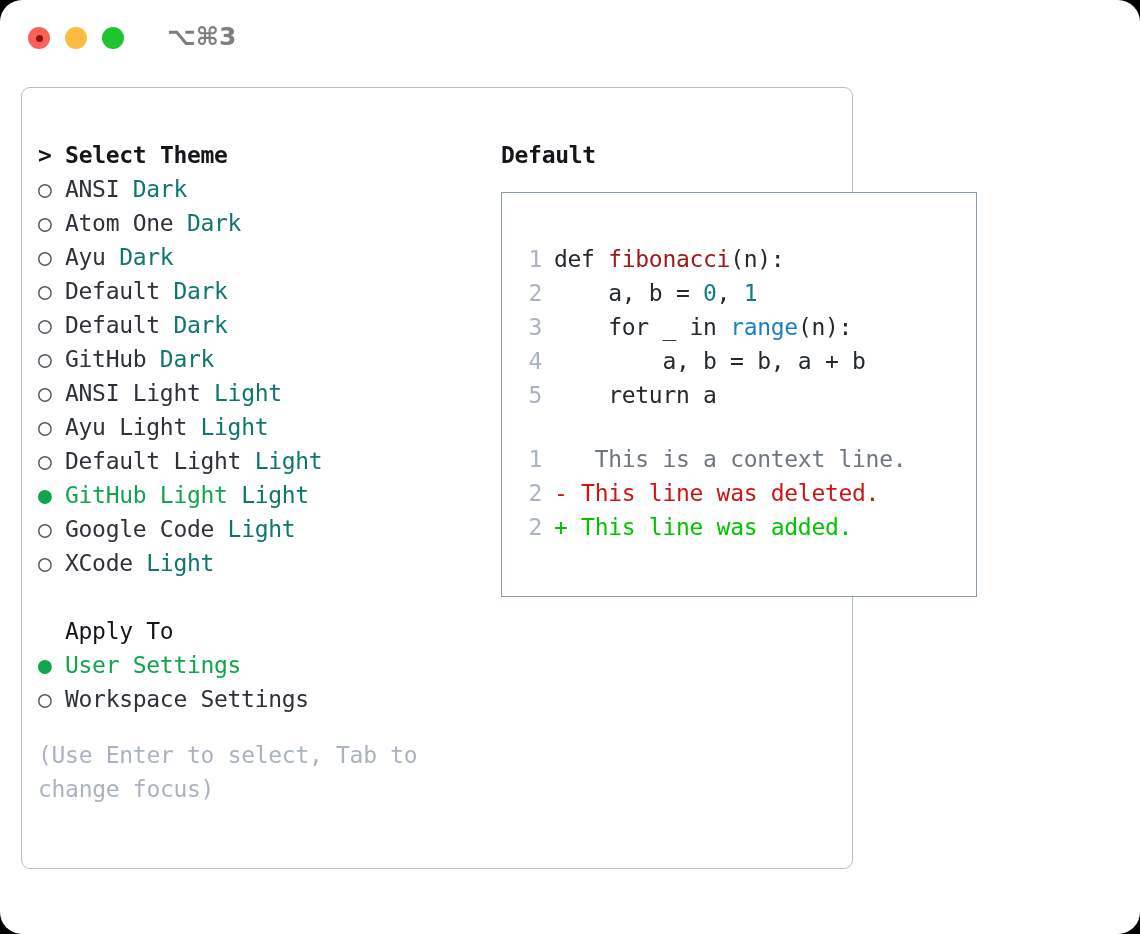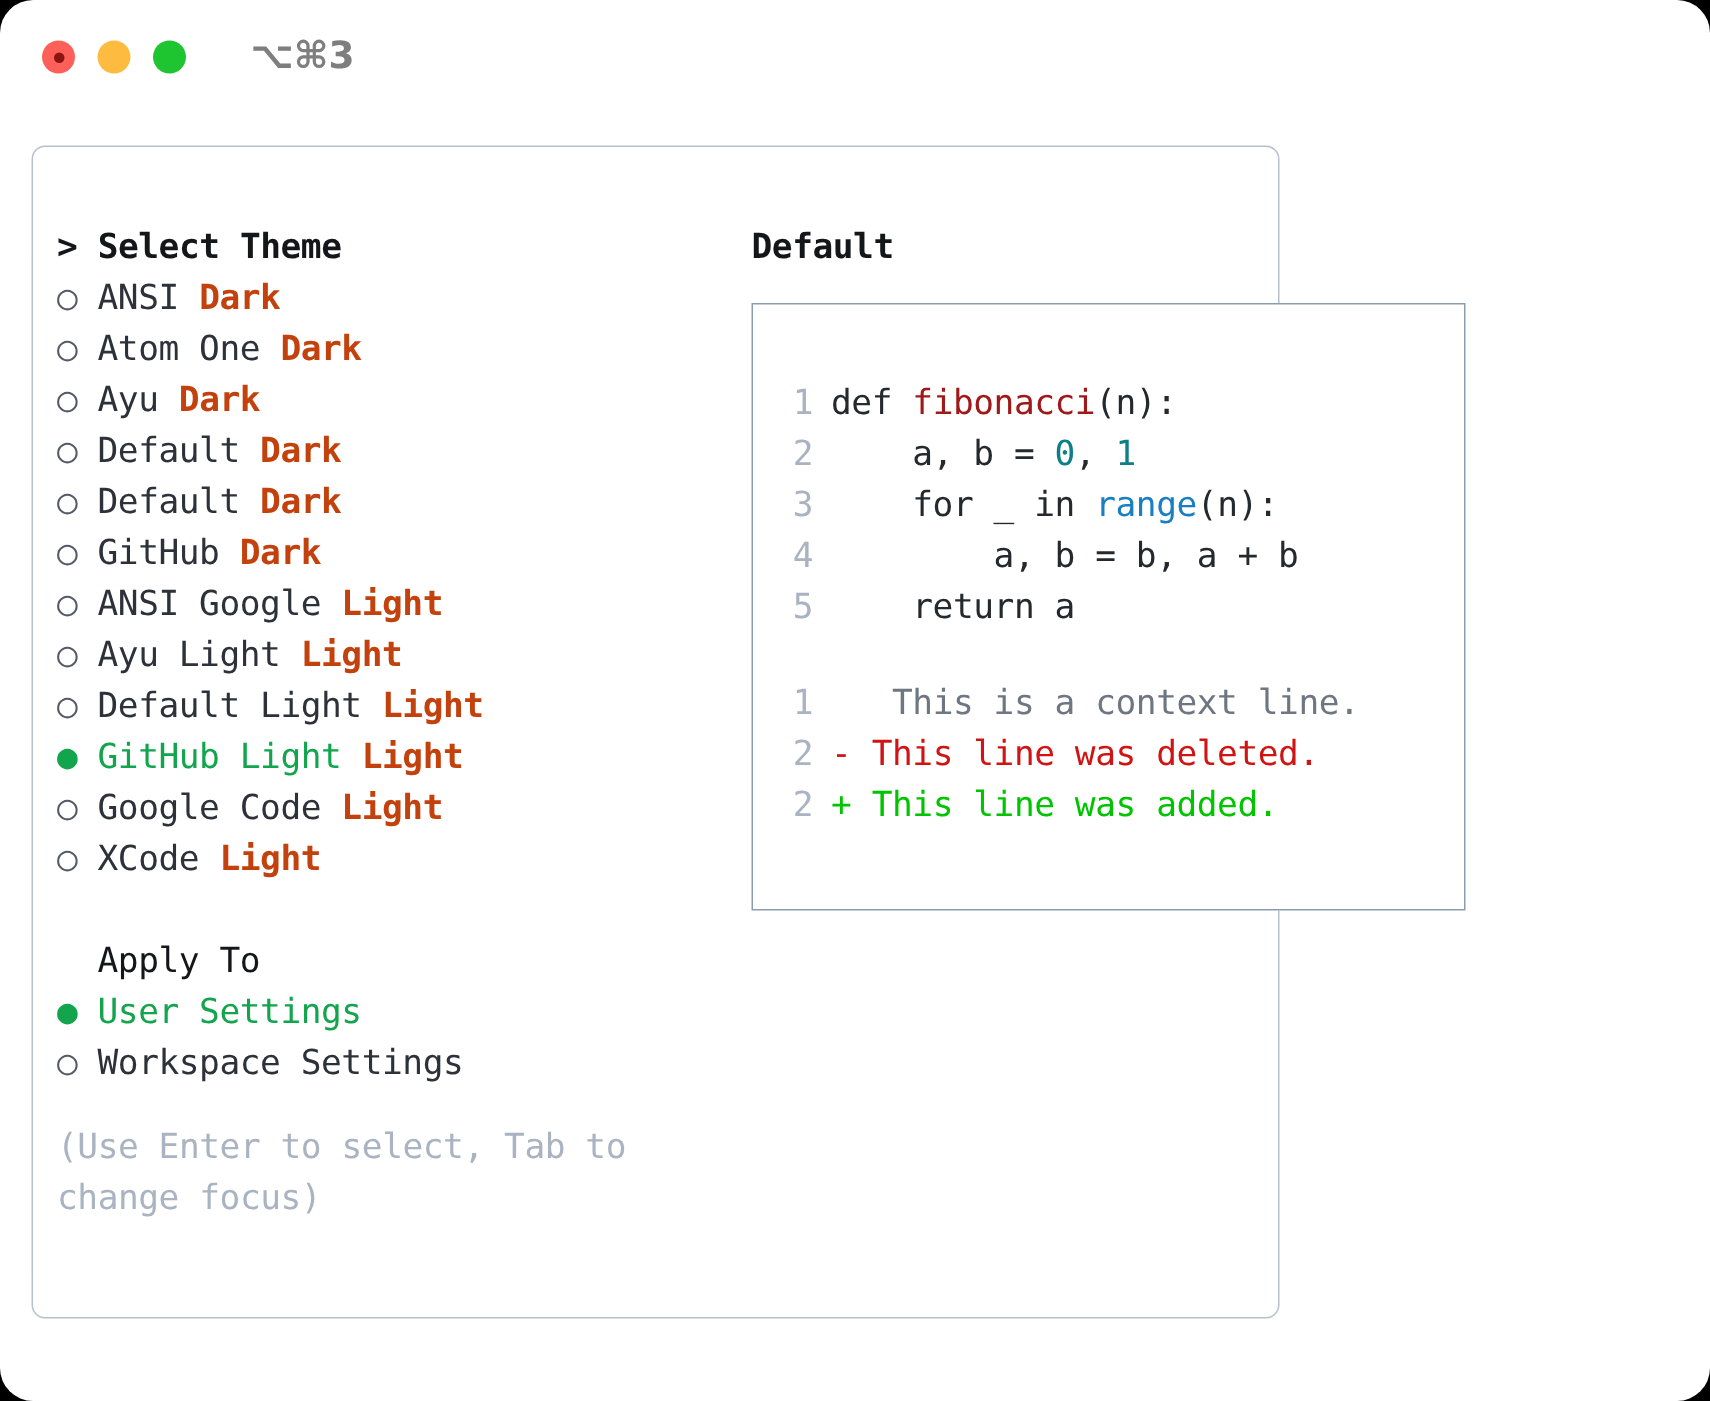--- a/index.html
+++ b/index.html
@@ -68,21 +68,21 @@
     font-weight: bold;
     color: #7e7e7e;
     letter-spacing: 0px;
     font-family: "DejaVu Sans", "Liberation Sans", sans-serif;
   }
 
   
   .panel {
     position: absolute;
     left: 21px;
-    top: 97px;
+    top: 87px;
     width: 832px;
     height: 782px;
     border: 1.6px solid #b6c0cd;
     border-radius: 9px;
     box-sizing: border-box;
     background: #ffffff;
   }
 
   .columns {
     position: absolute;
@@ -116,21 +116,21 @@
     letter-spacing: -0.3px;
   }
   .marker {
     display: inline-block;
     width: 27px;
     color: #555b66;
   }
   .marker.on { color: #12a54e; }
   .opt-label { color: #2d3139; }
   .opt-row.selected .opt-label { color: #12a54e; }
-  .opt-tag { color: #c2410c; font-weight: bold; }
+  .opt-tag { color: #0f766e; }
 
   .apply-heading {
     font-size: 23px;
     color: #14161a;
     line-height: 34px;
     white-space: pre;
     letter-spacing: -0.3px;
     padding-left: 27px;
   }
 
@@ -226,21 +226,21 @@
 
         <div class="section-heading">&gt; Select Theme</div>
 
         <div id="theme-list">
             <div class="opt-row"><span class="marker">○</span><span class="opt-label">ANSI</span><span class="opt-tag"> Dark</span></div>
             <div class="opt-row"><span class="marker">○</span><span class="opt-label">Atom One</span><span class="opt-tag"> Dark</span></div>
             <div class="opt-row"><span class="marker">○</span><span class="opt-label">Ayu</span><span class="opt-tag"> Dark</span></div>
             <div class="opt-row"><span class="marker">○</span><span class="opt-label">Default</span><span class="opt-tag"> Dark</span></div>
             <div class="opt-row"><span class="marker">○</span><span class="opt-label">Default</span><span class="opt-tag"> Dark</span></div>
             <div class="opt-row"><span class="marker">○</span><span class="opt-label">GitHub</span><span class="opt-tag"> Dark</span></div>
-            <div class="opt-row"><span class="marker">○</span><span class="opt-label">ANSI Google</span><span class="opt-tag"> Light</span></div>
+            <div class="opt-row"><span class="marker">○</span><span class="opt-label">ANSI Light</span><span class="opt-tag"> Light</span></div>
             <div class="opt-row"><span class="marker">○</span><span class="opt-label">Ayu Light</span><span class="opt-tag"> Light</span></div>
             <div class="opt-row"><span class="marker">○</span><span class="opt-label">Default Light</span><span class="opt-tag"> Light</span></div>
             <div class="opt-row selected"><span class="marker on">●</span><span class="opt-label">GitHub Light</span><span class="opt-tag"> Light</span></div>
             <div class="opt-row"><span class="marker">○</span><span class="opt-label">Google Code</span><span class="opt-tag"> Light</span></div>
             <div class="opt-row"><span class="marker">○</span><span class="opt-label">XCode</span><span class="opt-tag"> Light</span></div>
           </div>
 
         <div class="spacer-row"></div>
 
         <div class="apply-heading">Apply To</div>

